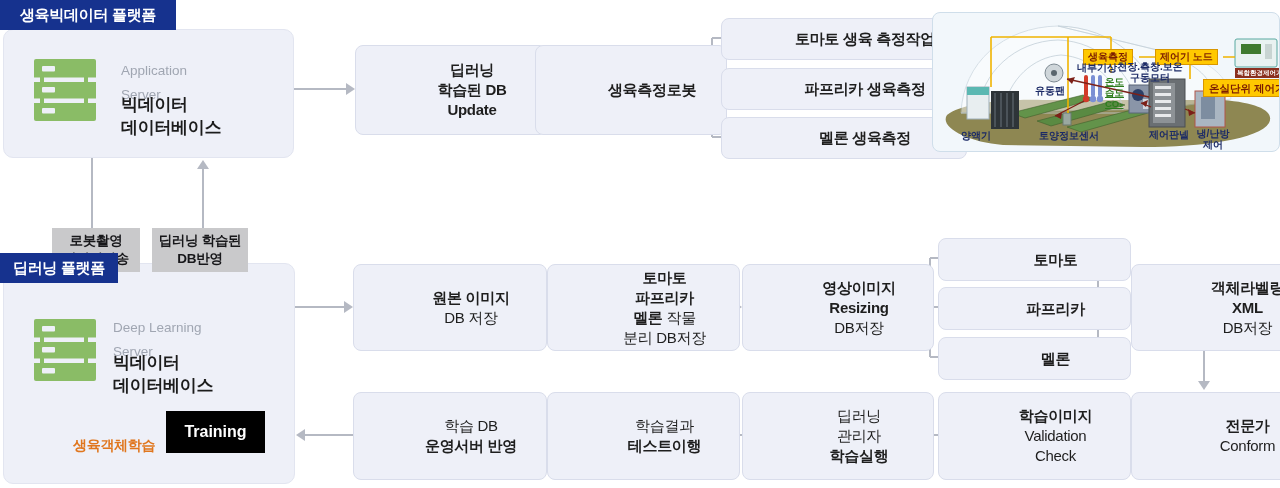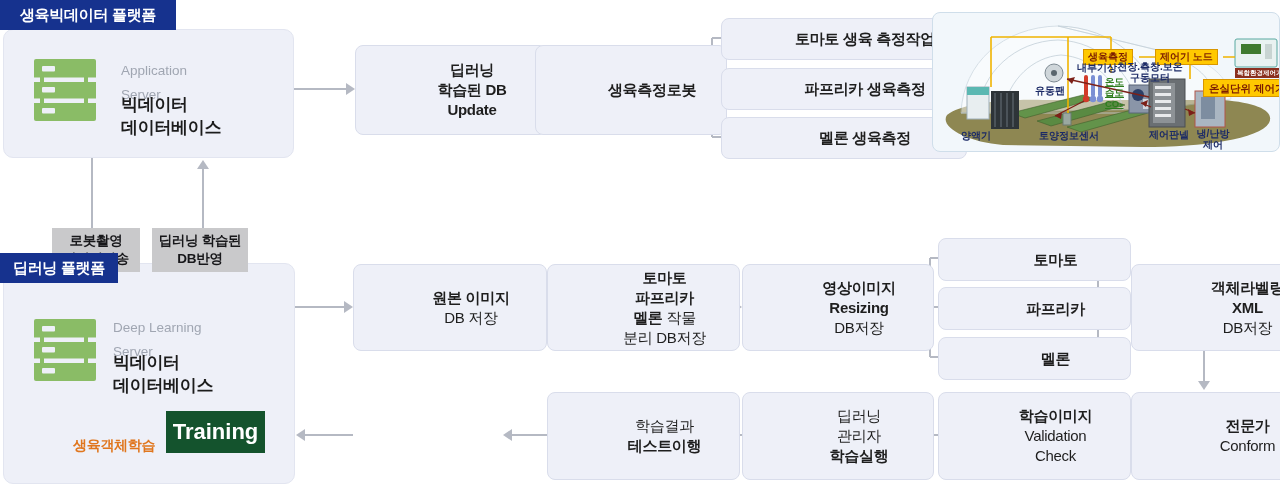--- a/index.html
+++ b/index.html
@@ -27,23 +27,23 @@
     font-size:15px; color:#1e1e1e; line-height:20px; text-align:center; letter-spacing:-0.3px;padding-left:42px;
   }
   .box .b{font-weight:700;}
   .gchip{
     position:absolute; z-index:2; background:#c9c9cb;
     display:flex; flex-direction:column; align-items:center; justify-content:center;
     font-size:13.5px; color:#17171a; line-height:18px; text-align:center; letter-spacing:-0.3px;margin-top:40px;
   }
   .gchip .b{font-weight:700;}
   .training{
-    position:absolute; z-index:2; background:#14532d; color:#ffffff;
+    position:absolute; z-index:2; background:#000000; color:#ffffff;
     display:flex; align-items:center; justify-content:center;
-    font-size:22px; font-weight:700;
+    font-size:16px; font-weight:700;
   }
   .growth-label{position:absolute; z-index:2; color:#e0761d; font-size:14px; font-weight:700; letter-spacing:-0.3px;}
 
   
   .ghouse{
     position:absolute; z-index:2; left:932px; top:12px; width:346px; height:138px;
     background:#f2f7fb; border:1px solid #cfdeea; border-radius:8px; overflow:hidden;
   }
   .ghouse svg{position:absolute; left:0; top:0;}
   .ychip{
@@ -223,20 +223,24 @@
     </div>
   <div class="box" style="left:742px;top:392px;width:148px;height:86px">
       <div class="ln"><span>딥러닝</span></div>
       <div class="ln"><span>관리자</span></div>
       <div class="ln"><span class="b">학습실행</span></div>
     </div>
   <div class="box" style="left:547px;top:392px;width:149px;height:86px">
       <div class="ln"><span>학습결과</span></div>
       <div class="ln"><span class="b">테스트이행</span></div>
     </div>
+  <div class="box" style="left:353px;top:392px;width:150px;height:86px">
+      <div class="ln"><span>학습 DB</span></div>
+      <div class="ln"><span class="b">운영서버 반영</span></div>
+    </div>
 
   <div class="ghouse">
     <svg width="346" height="138" viewBox="0 0 346 138">
       <path d="M14,102 C30,90 70,86 110,87 L290,87 C325,90 342,98 336,110 C326,126 270,134 210,134 L70,132 C34,129 6,114 14,102 Z" fill="#8e8752"></path>
       <path d="M28,100 C30,50 70,14 125,13 C180,14 222,52 226,96 L28,100 Z" fill="#ffffff" opacity="0.5" stroke="#b9c7d1" stroke-width="1"></path>
       <path d="M125,13 L245,42 C275,46 296,64 298,86 L226,96 C222,52 180,14 125,13 Z" fill="#ffffff" opacity="0.38" stroke="#b9c7d1" stroke-width="1"></path>
       <g stroke="#c3cfd8" stroke-width="0.8" fill="none">
         <path d="M45,99 C48,60 82,28 125,27 C168,28 200,62 206,97"></path>
         <path d="M70,98 C76,66 100,44 128,42 C160,44 186,70 190,97"></path>
         <path d="M240,45 C262,50 280,66 282,86"></path>

